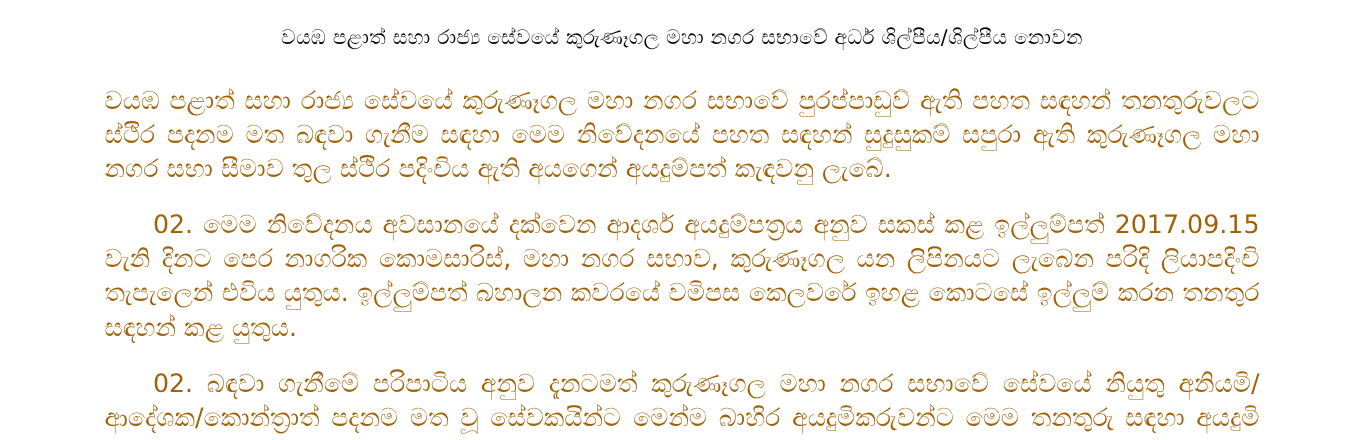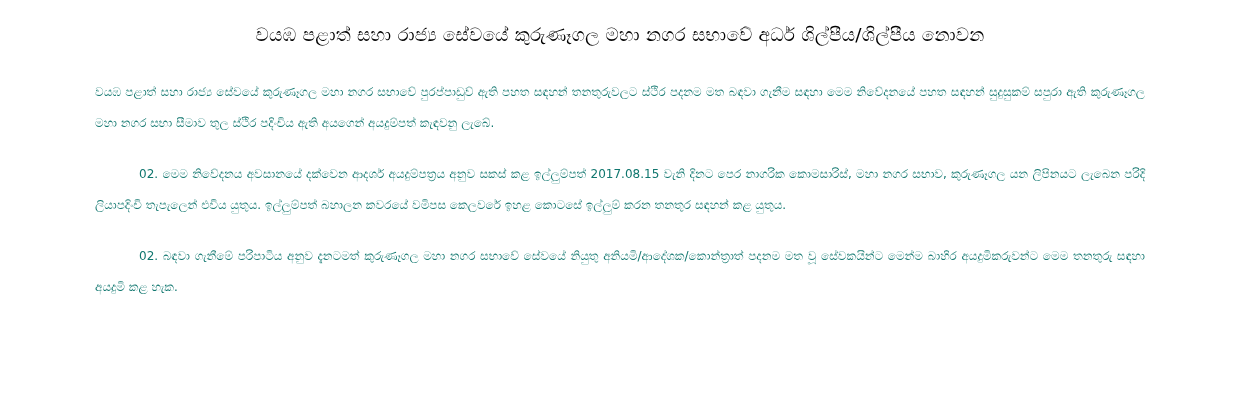--- a/index.html
+++ b/index.html
@@ -30,23 +30,23 @@
     font-size: 18.5px;
     line-height: 33px;
     letter-spacing: 0.2px;
     color: #000000;
     white-space: nowrap;
   }
   .body-block {
     margin-top: 26px;
   }
   .para {
-    font-size: 12px;
+    font-size: 23px;
     line-height: 31px;
-    color: #0f766e;
+    color: #a16207;
     text-align: justify;
     text-justify: inter-word;
     margin: 0 0 20px 0;
   }
   .para.indent {
     text-indent: 44px;
   }
   .para:last-child {
     margin-bottom: 0;
   }
@@ -55,17 +55,17 @@
 <body>
 
 <div class="page">
 
   <div class="title-block">
     <div class="title-line">වයඹ පළාත් සහා රාජ්‍ය සේවයේ කුරුණෑගල මහා නගර සභාවේ අර්ධ ශිල්පීය/ශිල්පීය නොවන</div>
   </div>
 
   <div class="body-block">
     <p class="para">වයඹ පළාත් සහා රාජ්‍ය සේවයේ කුරුණෑගල මහා නගර සභාවේ පුරප්පාඩුව් ඇති පහත සඳහන් තනතුරුවලට ස්ථිර පදනම මත බඳවා ගැනීම සඳහා මෙම නිවේදනයේ පහත සඳහන් සුදුසුකම් සපුරා ඇති කුරුණෑගල මහා නගර සභා සීමාව තුල ස්ථිර පදිංචිය ඇති අයගෙන් අයදුම්පත් කැඳවනු ලැබේ.</p>
-    <p class="para indent">02. මෙම නිවේදනය අවසානයේ දක්වෙන ආදර්ශ අයදුම්පත්‍රය අනුව සකස් කළ ඉල්ලුම්පත් 2017.08.15 වැනි දිනට පෙර නාගරික කොමසාරිස්, මහා නගර සභාව, කුරුණෑගල යන ලිපිනයට ලැබෙන පරිදි ලියාපදිංචි තැපැලෙන් එවිය යුතුය. ඉල්ලුම්පත් බහාලන කවරයේ වමිපස කෙලවරේ ඉහළ කොටසේ ඉල්ලුම් කරන තනතුර සඳහන් කළ යුතුය.</p>
+    <p class="para indent">02. මෙම නිවේදනය අවසානයේ දක්වෙන ආදර්ශ අයදුම්පත්‍රය අනුව සකස් කළ ඉල්ලුම්පත් 2017.09.15 වැනි දිනට පෙර නාගරික කොමසාරිස්, මහා නගර සභාව, කුරුණෑගල යන ලිපිනයට ලැබෙන පරිදි ලියාපදිංචි තැපැලෙන් එවිය යුතුය. ඉල්ලුම්පත් බහාලන කවරයේ වමිපස කෙලවරේ ඉහළ කොටසේ ඉල්ලුම් කරන තනතුර සඳහන් කළ යුතුය.</p>
     <p class="para indent">02. බඳවා ගැනීමේ පරිපාටිය අනුව දැනටමත් කුරුණෑගල මහා නගර සභාවේ සේවයේ නියුතු අනියමි/ආදේශක/කොන්ත්‍රාත් පදනම මත වූ සේවකයින්ට මෙන්ම බාහිර අයදුමිකරුවන්ට මෙම තනතුරු සඳහා අයදුමි කළ හැක.</p>
   </div>
 
 </div>
 
 </body></html>

